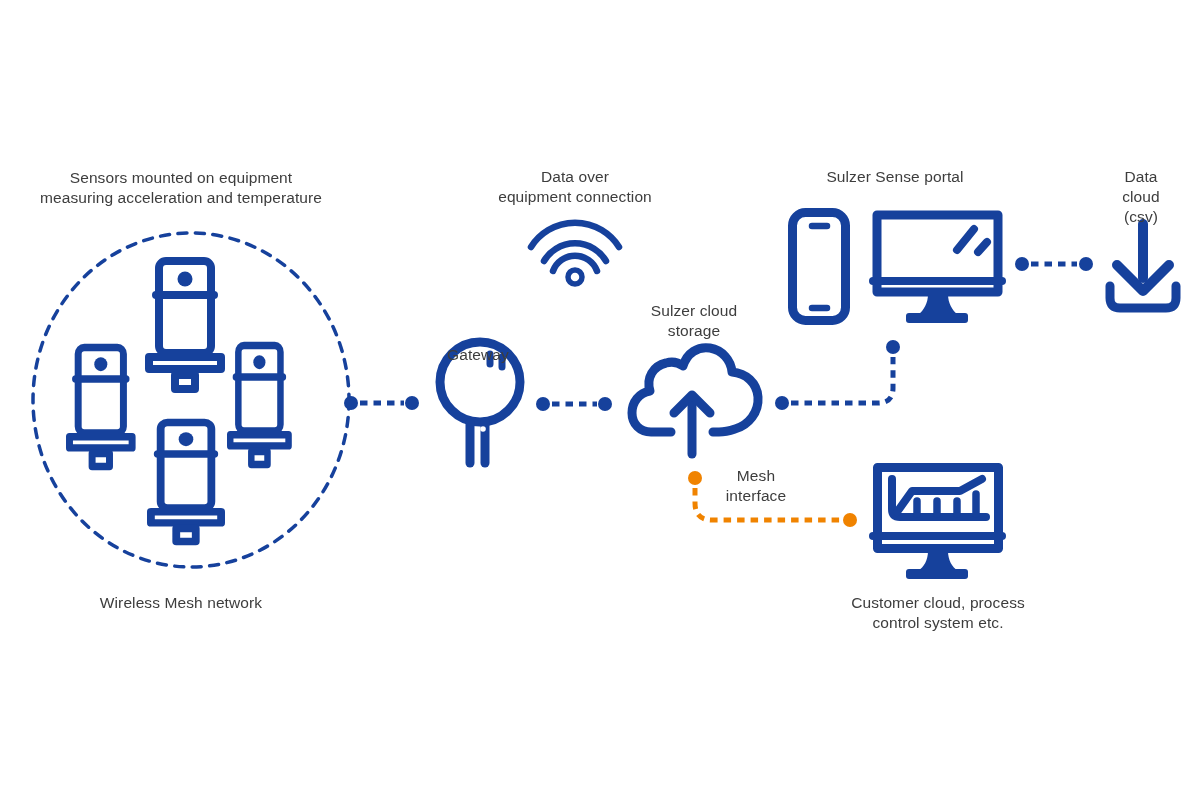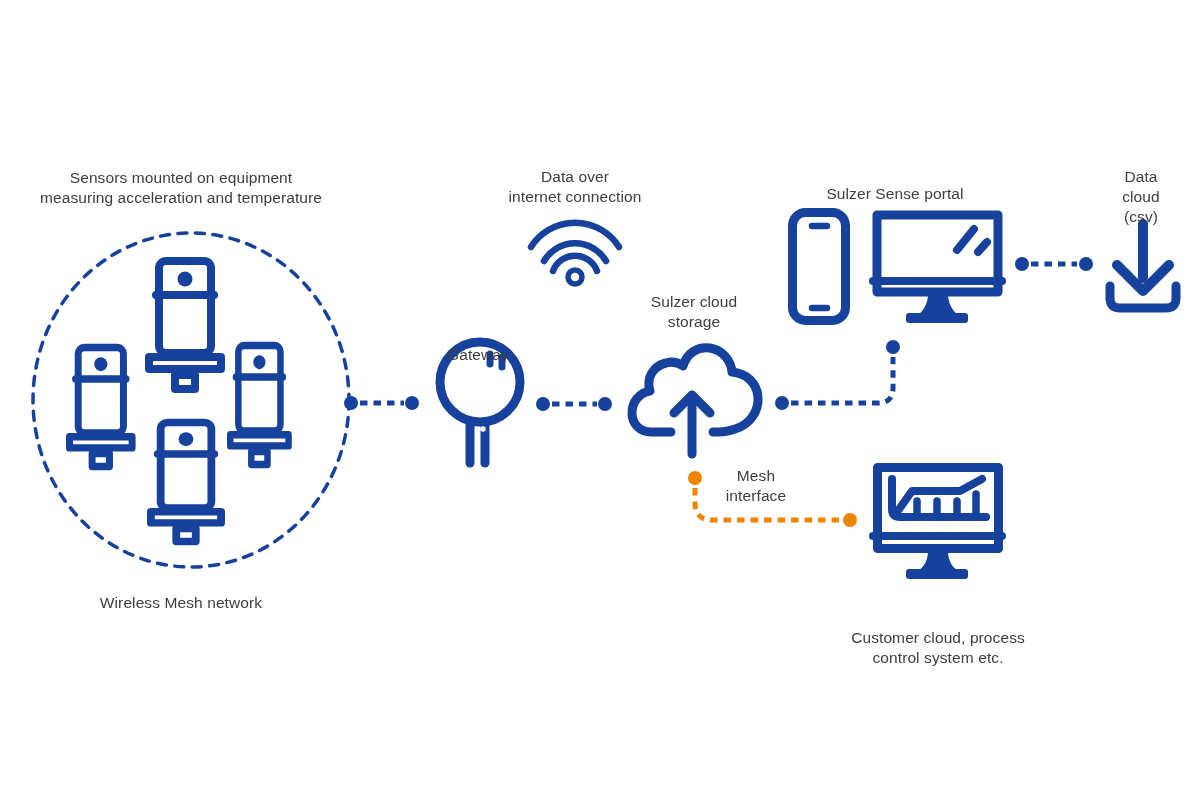--- a/index.html
+++ b/index.html
@@ -137,24 +137,24 @@
       <path d="M 928 551 H 948 C 948 560 952 567 958 571 H 918 C 924 567 928 560 928 551 Z" class="icf"></path>
       <rect x="906" y="569" width="62" height="10" rx="3" class="icf"></rect>
     </g>
   </svg>
 
   <div class="label" style="left:181px;top:168px;">Sensors mounted on equipment
 measuring acceleration and temperature</div>
   <div class="label" style="left:181px;top:593px;">Wireless Mesh network</div>
   <div class="label" style="left:478px;top:303px;margin-top:42px;">Gateway</div>
   <div class="label" style="left:575px;top:167px;">Data over
-internet connection</div>
-  <div class="label" style="left:694px;top:292px;">Sulzer cloud
+equipment connection</div>
+  <div class="label" style="left:694px;top:301px;">Sulzer cloud
 storage</div>
-  <div class="label" style="left:895px;top:184px;">Sulzer Sense portal</div>
+  <div class="label" style="left:895px;top:167px;">Sulzer Sense portal</div>
   <div class="label" style="left:1141px;top:167px;">Data cloud
 (csv)</div>
   <div class="label" style="left:756px;top:466px;">Mesh
 interface</div>
-  <div class="label" style="left:938px;top:593px;margin-top:35px;">Customer cloud, process
+  <div class="label" style="left:938px;top:593px;">Customer cloud, process
 control system etc.</div>
 
 </div>
 
 </body></html>

